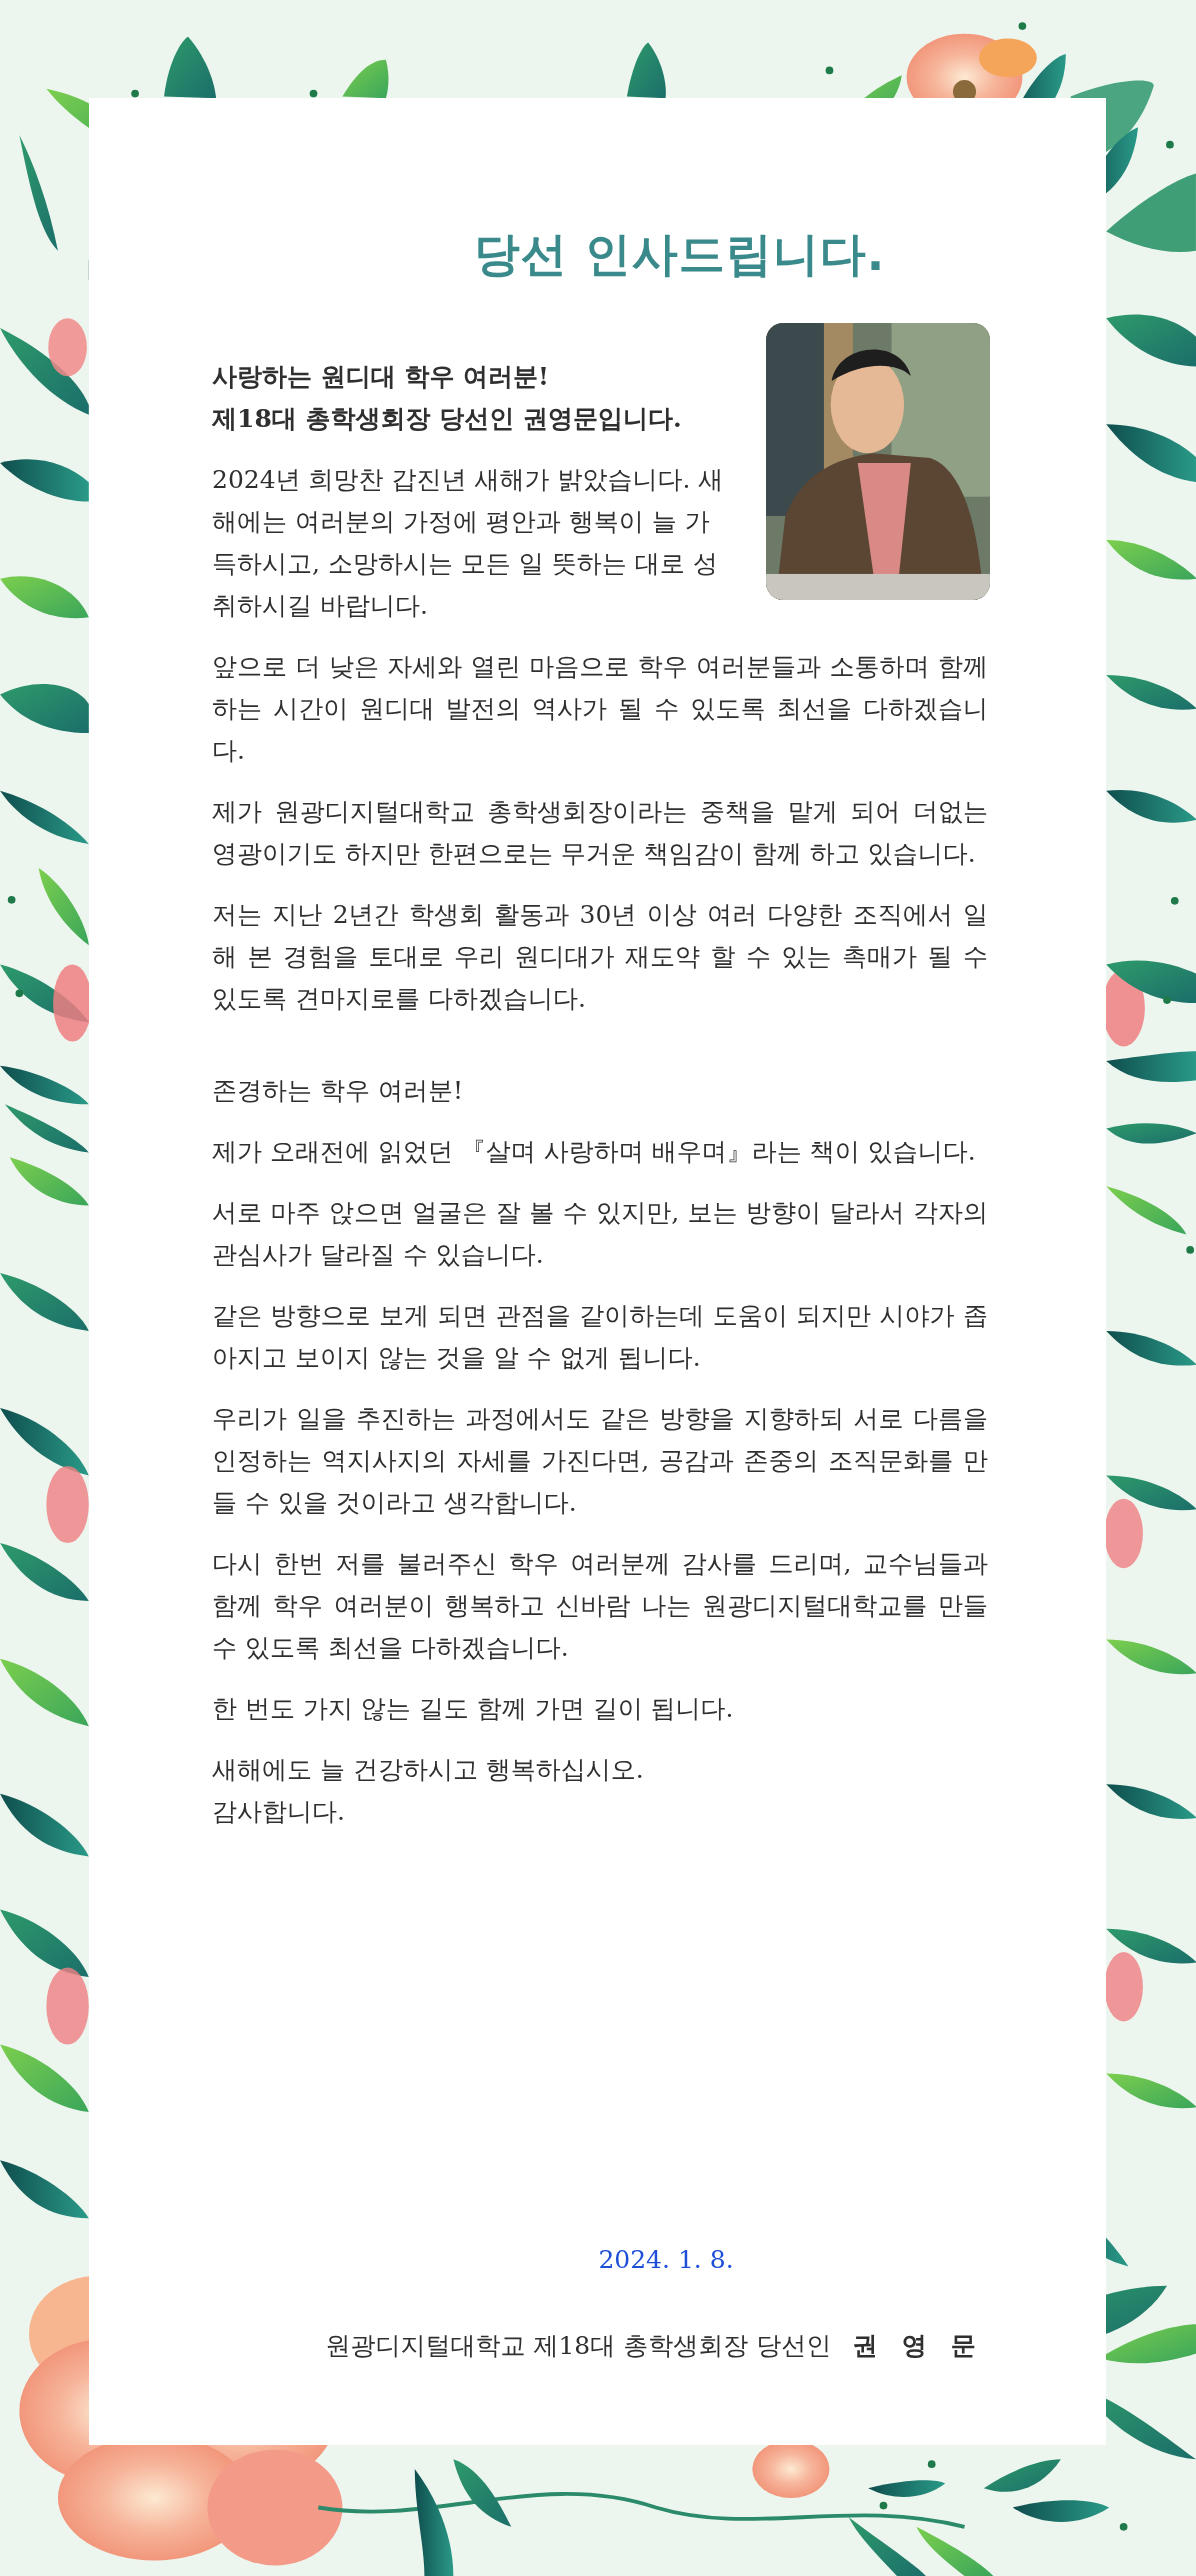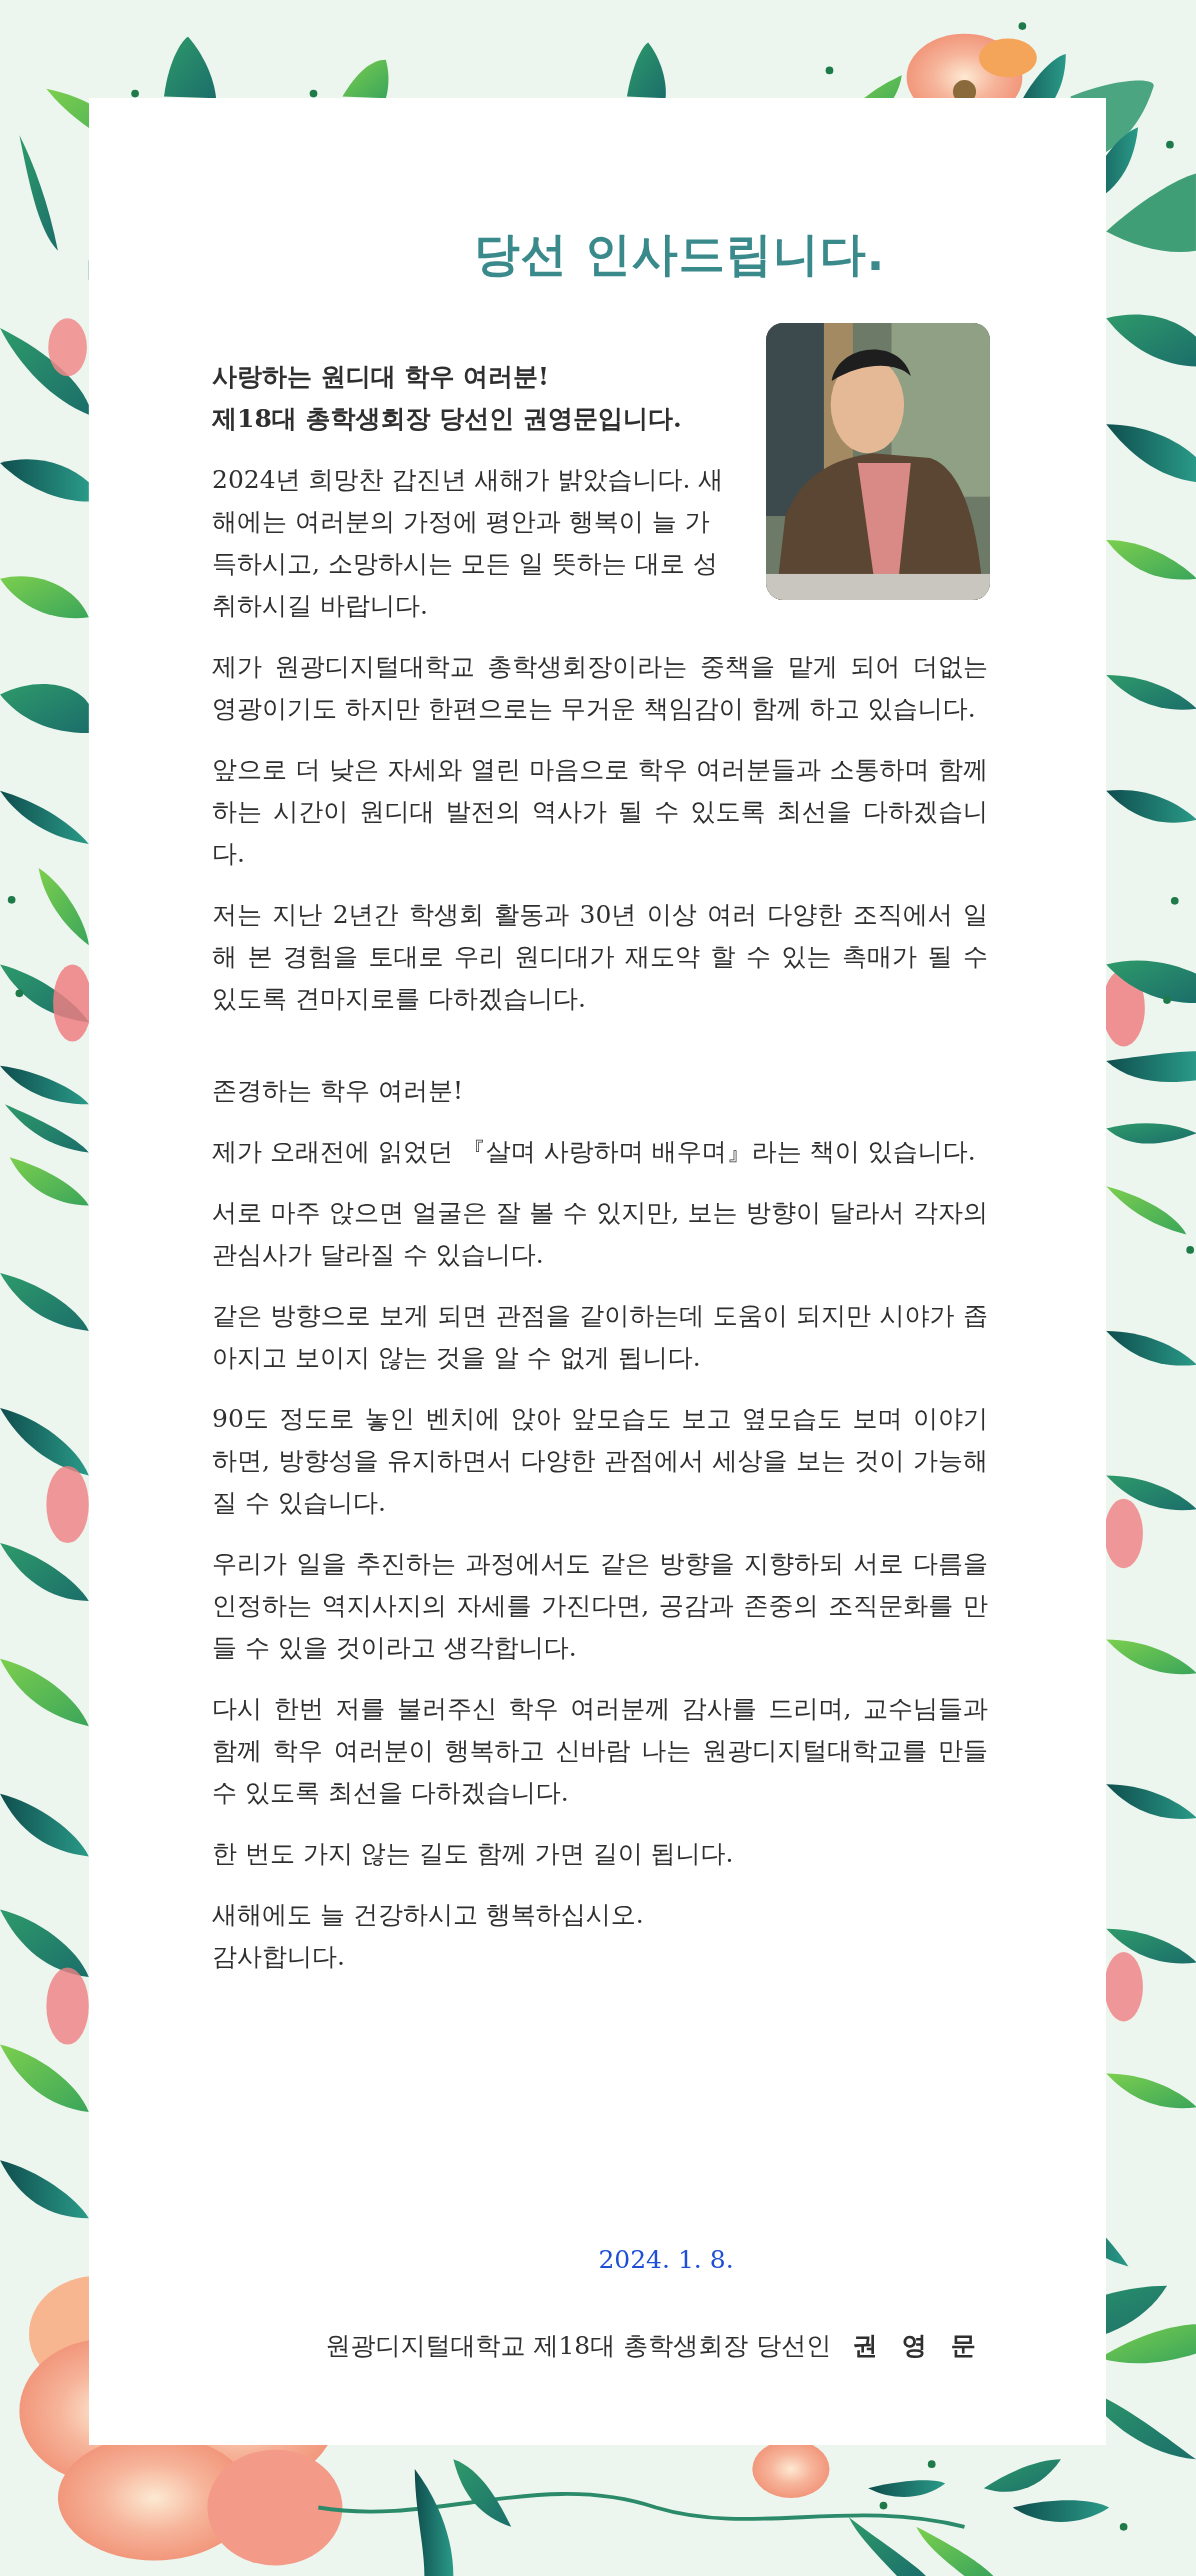--- a/index.html
+++ b/index.html
@@ -192,29 +192,28 @@
 </div>
 
 <div class="body-text">
   <div class="intro">
     <p class="greeting">
       <span>사랑하는 원디대 학우 여러분!</span><br>
       <span>제18대 총학생회장 당선인 권영문입니다.</span>
     </p>
     <p style="text-align:left">2024년 희망찬 갑진년 새해가 밝았습니다. 새해에는 여러분의 가정에 평안과 행복이 늘 가득하시고, 소망하시는 모든 일 뜻하는 대로 성취하시길 바랍니다.</p>
   </div>
+  <p>앞으로 더 낮은 자세와 열린 마음으로 학우 여러분들과 소통하며 함께하는 시간이 원디대 발전의 역사가 될 수 있도록 최선을 다하겠습니다.</p>
   <p>제가 원광디지털대학교 총학생회장이라는 중책을 맡게 되어 더없는 영광이기도 하지만 한편으로는 무거운 책임감이 함께 하고 있습니다.</p>
-  <p>앞으로 더 낮은 자세와 열린 마음으로 학우 여러분들과 소통하며 함께하는 시간이 원디대 발전의 역사가 될 수 있도록 최선을 다하겠습니다.</p>
   <p>저는 지난 2년간 학생회 활동과 30년 이상 여러 다양한 조직에서 일해 본 경험을 토대로 우리 원디대가 재도약 할 수 있는 촉매가 될 수 있도록 견마지로를 다하겠습니다.</p>
   <div class="spacer"></div>
   <p>존경하는 학우 여러분!</p>
   <p>제가 오래전에 읽었던 『살며 사랑하며 배우며』라는 책이 있습니다.</p>
   <p>서로 마주 앉으면 얼굴은 잘 볼 수 있지만, 보는 방향이 달라서 각자의 관심사가 달라질 수 있습니다.</p>
   <p>같은 방향으로 보게 되면 관점을 같이하는데 도움이 되지만 시야가 좁아지고 보이지 않는 것을 알 수 없게 됩니다.</p>
-  <p>90도 정도로 놓인 벤치에 앉아 앞모습도 보고 옆모습도 보며 이야기 하면, 방향성을 유지하면서 다양한 관점에서 세상을 보는 것이 가능해질 수 있습니다.</p>
   <p>우리가 일을 추진하는 과정에서도 같은 방향을 지향하되 서로 다름을 인정하는 역지사지의 자세를 가진다면, 공감과 존중의 조직문화를 만들 수 있을 것이라고 생각합니다.</p>
   <p>다시 한번 저를 불러주신 학우 여러분께 감사를 드리며, 교수님들과 함께 학우 여러분이 행복하고 신바람 나는 원광디지털대학교를 만들 수 있도록 최선을 다하겠습니다.</p>
   <p>한 번도 가지 않는 길도 함께 가면 길이 됩니다.</p>
   <p>
     <span>새해에도 늘 건강하시고 행복하십시오.</span><br>
     <span>감사합니다.</span>
   </p>
 </div>
 
 <div class="date">2024.  1.  8.</div>

